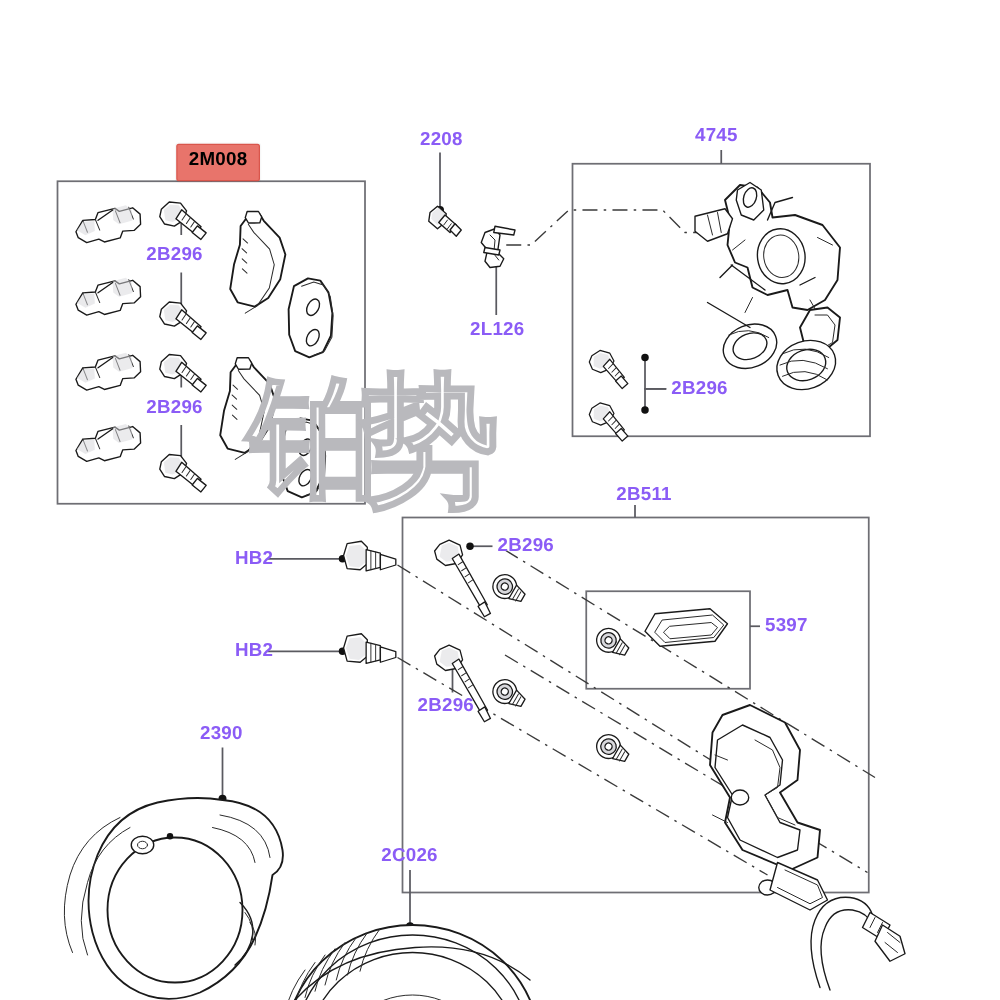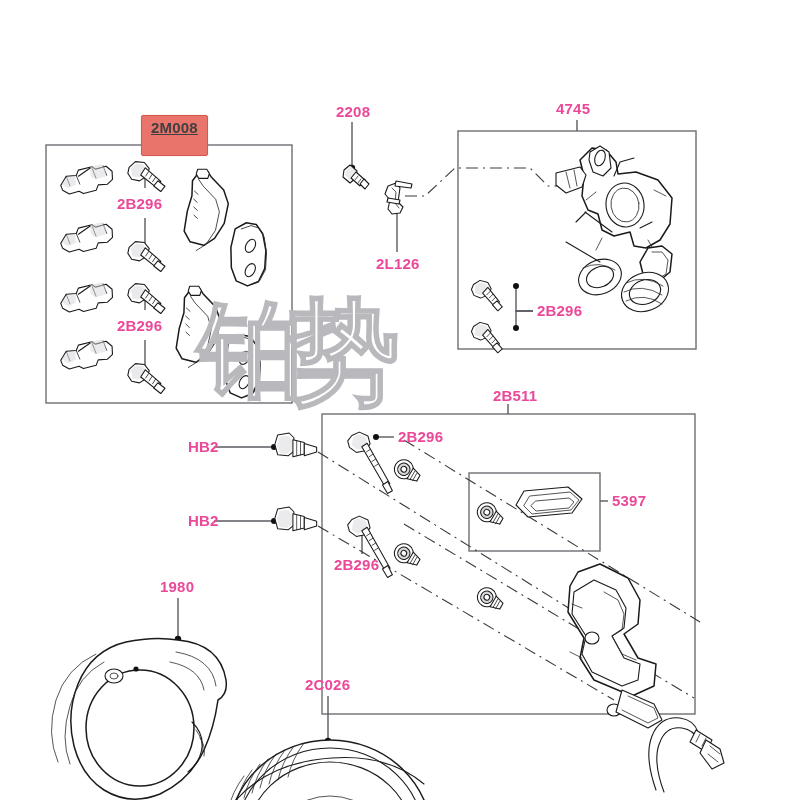--- a/index.html
+++ b/index.html
@@ -10,34 +10,33 @@
     position:relative;
   }
   #stage{position:absolute;left:0;top:0;width:800px;height:800px;background:#ffffff;}
   #stage svg{position:absolute;left:0;top:0;}
 
   .lbl{
     position:absolute;
     font-family:"Liberation Sans","DejaVu Sans",sans-serif;
     font-weight:bold;
     font-size:15px;
-    color:#ec4899;
+    color:#8b5cf6;
     white-space:nowrap;
     letter-spacing:0.2px;
     line-height:1;
     user-select:none;
   }
   .lbl.hl{
-    color:#404040;
+    color:#000000;
     background:#e8746b;
     border:1px solid #d9564c;
-    padding:4px 9px 20px 9px;
+    padding:4px 9px 9px 9px;
     border-radius:2px;
     box-shadow:0 0 0 1px rgba(0,0,0,.03);
-    text-decoration:underline;
   }
   .wm{
     position:absolute;
     font-family:"DejaVu Sans",sans-serif;
     font-weight:bold;
     color:transparent;
     -webkit-text-stroke:2px #b9b9bd;
     user-select:none;
     pointer-events:none;
   }
@@ -360,16 +359,16 @@
   <div class="lbl" style="left:336px;top:104px;">2208</div>
   <div class="lbl" style="left:376px;top:256px;">2L126</div>
   <div class="lbl" style="left:556px;top:101px;">4745</div>
   <div class="lbl" style="left:537px;top:303px;">2B296</div>
   <div class="lbl" style="left:493px;top:388px;">2B511</div>
   <div class="lbl" style="left:398px;top:429px;">2B296</div>
   <div class="lbl" style="left:334px;top:557px;">2B296</div>
   <div class="lbl" style="left:612px;top:493px;">5397</div>
   <div class="lbl" style="left:188px;top:439px;">HB2</div>
   <div class="lbl" style="left:188px;top:513px;">HB2</div>
-  <div class="lbl" style="left:160px;top:579px;">1980</div>
+  <div class="lbl" style="left:160px;top:579px;">2390</div>
   <div class="lbl" style="left:305px;top:677px;">2C026</div>
 
 </div>
 
 </body></html>

